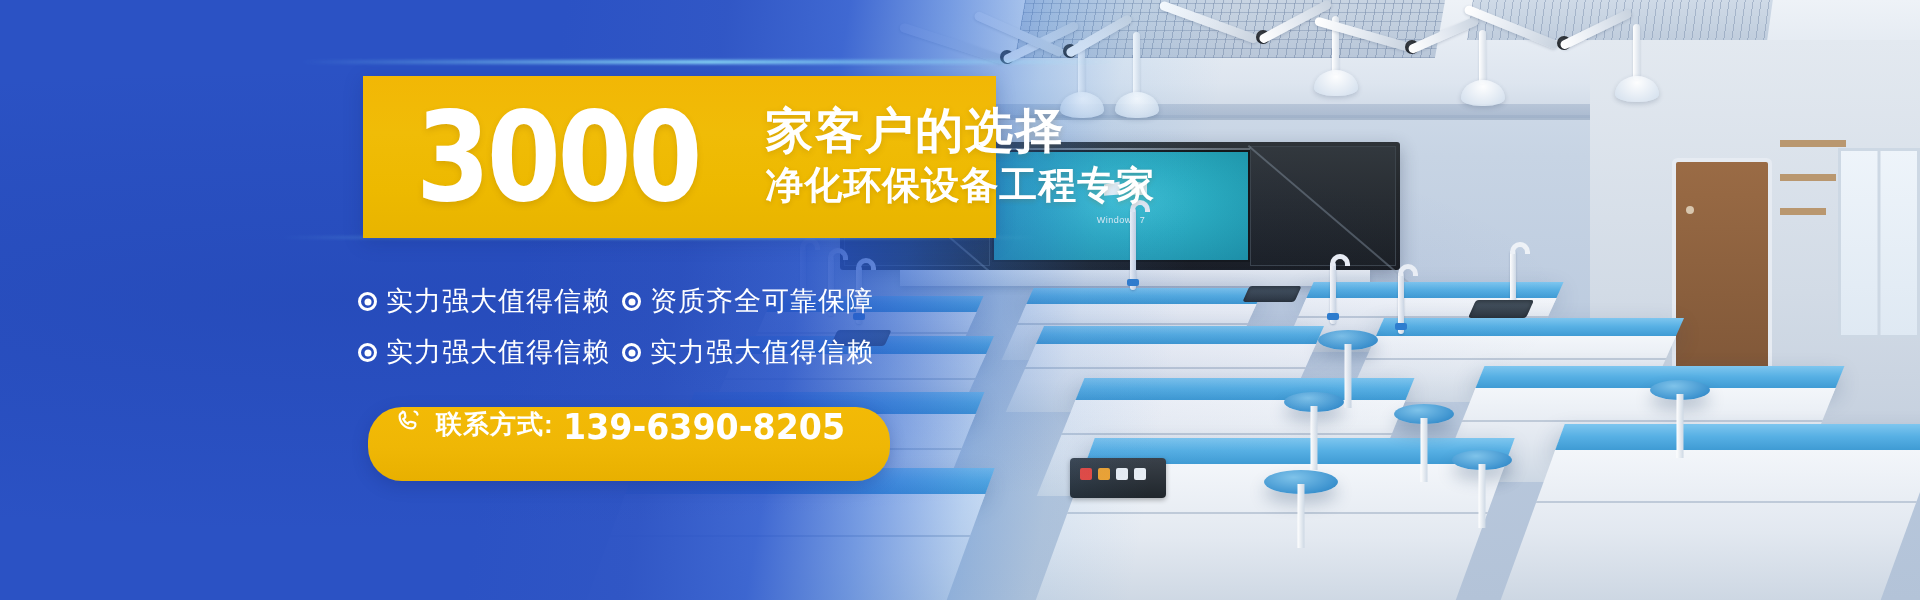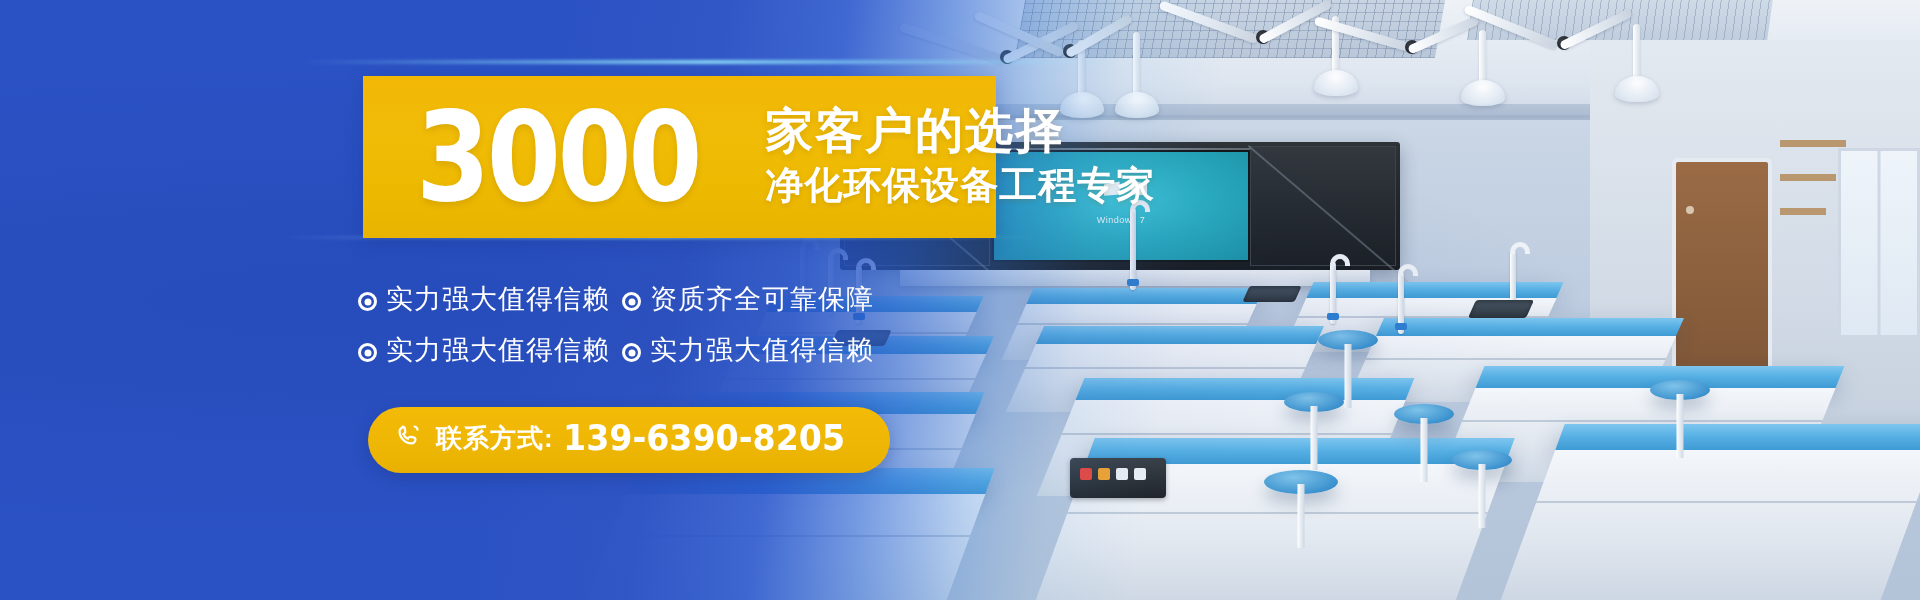--- a/index.html
+++ b/index.html
@@ -306,31 +306,31 @@
   .bullet{
     width:19px;height:19px;border-radius:50%;
     border:3px solid #ffffff;box-sizing:border-box;
     position:relative;flex:none;margin-right:9px;
   }
   .bullet:after{
     content:"";position:absolute;left:50%;top:50%;transform:translate(-50%,-50%);
     width:7px;height:7px;border-radius:50%;background:#ffffff;
   }
   .ftext{
-    font-family:Liberation Mono, monospace;
+    font-family:Liberation Serif, serif;
     font-size:27px;color:#ffffff;letter-spacing:1px;line-height:1;
   }
   .fw{width:228px;}
 
   .phone-pill{
     position:absolute;left:368px;top:407px;height:62px;
     border-radius:34px;
     background:linear-gradient(180deg,#f3ba06 0%,#efb705 55%,#e8b000 100%);
-    display:flex;align-items:center;
-    padding:0 30px 4px 24px;
+    display:flex;align-items:flex-start;
+    padding:0 30px 12px 24px;
     box-shadow:0 5px 16px rgba(20,40,110,.25);
   }
   .phone-ic{width:32px;height:32px;flex:none;margin-right:12px;}
   .phone-label{
     font-family:"Liberation Sans","DejaVu Sans",sans-serif;
     font-weight:bold;font-size:26px;color:#ffffff;letter-spacing:1px;
     white-space:nowrap;
   }
   .phone-num{
     font-family:"DejaVu Sans","Liberation Sans",sans-serif;

